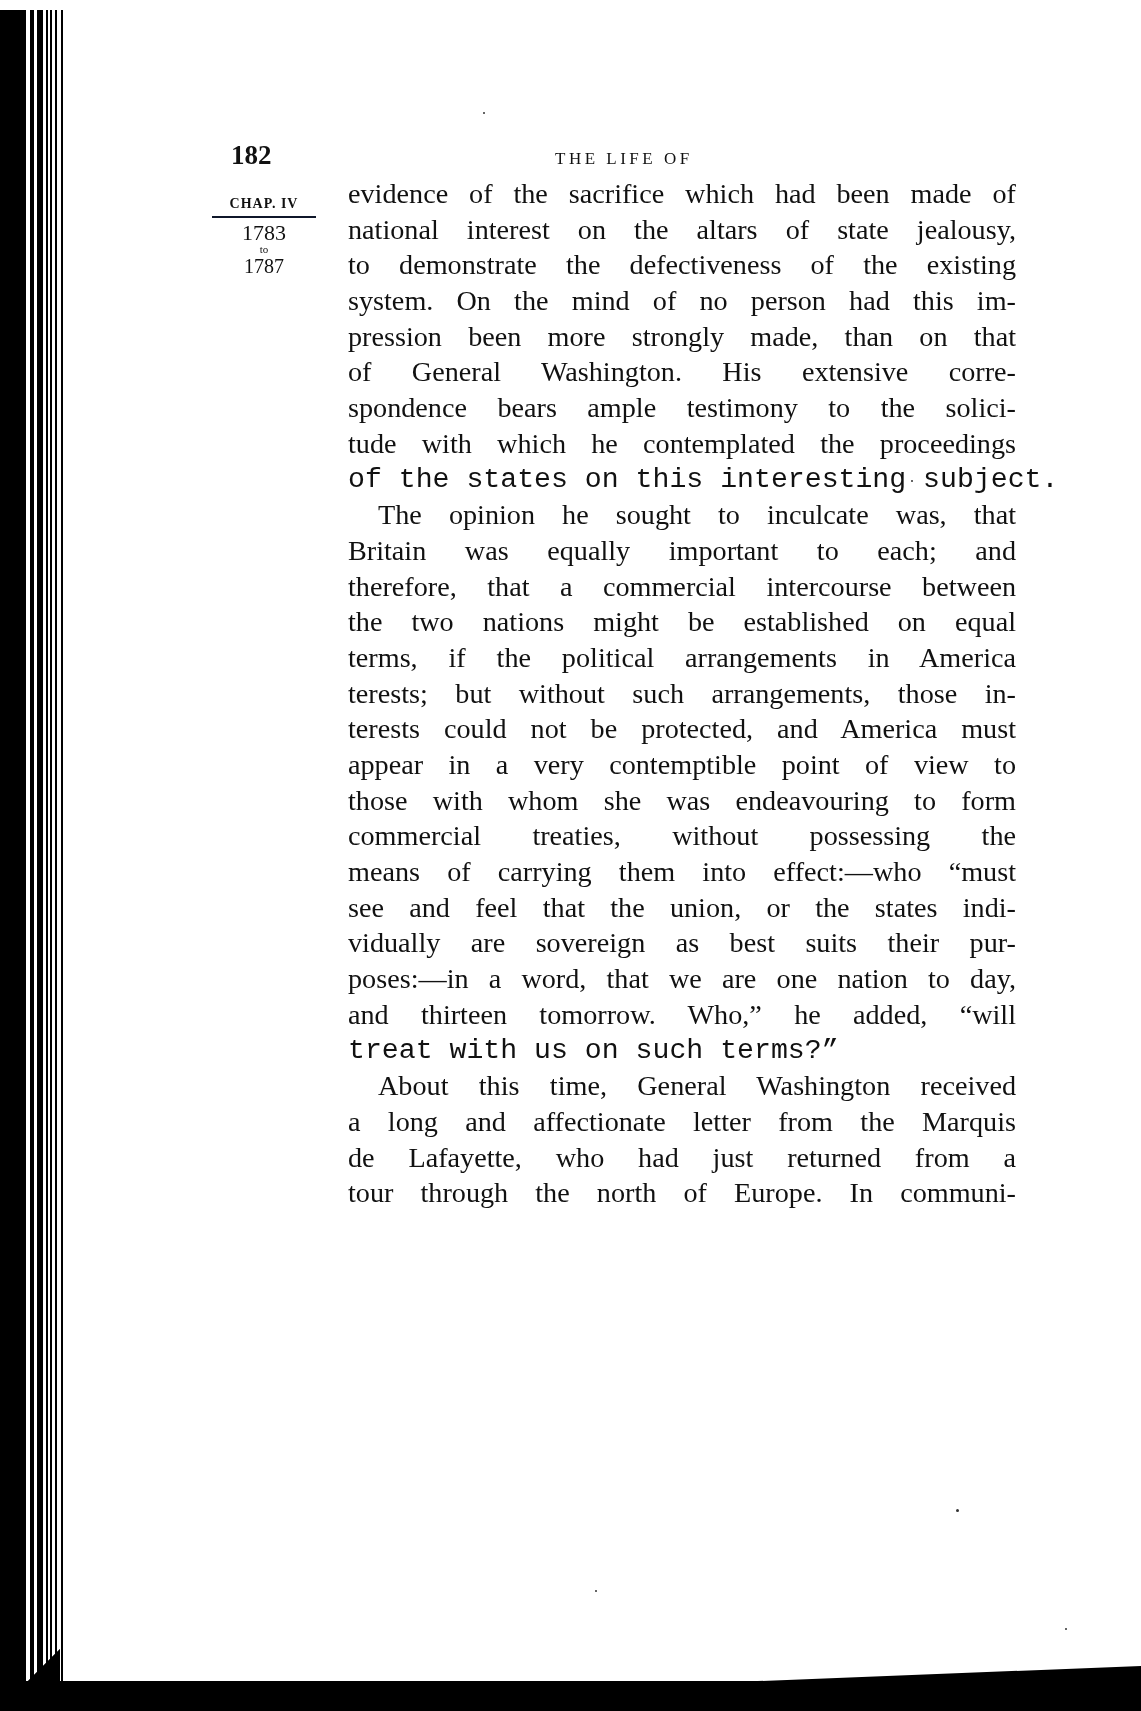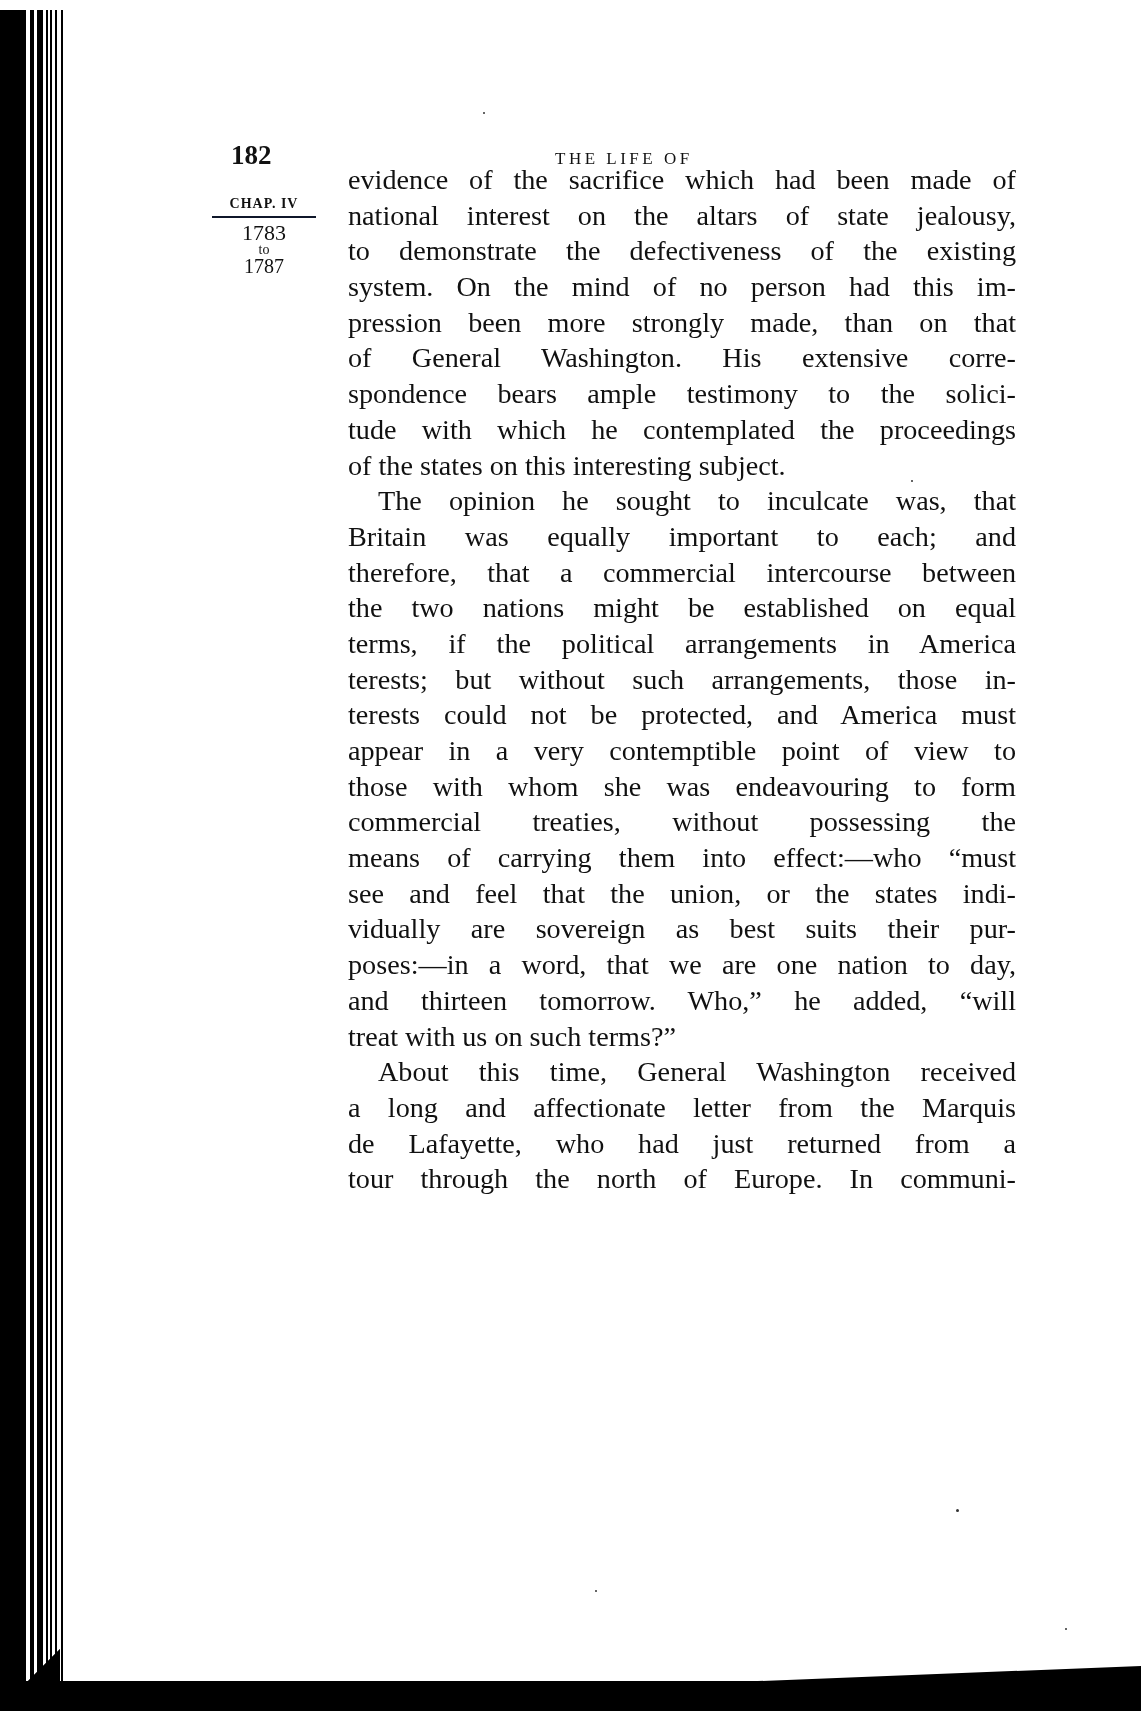--- a/index.html
+++ b/index.html
@@ -94,46 +94,47 @@
       letter-spacing: 1px;
       padding-bottom: 4px;
       border-bottom: 2px solid #0f172a;
     }
     .margin-note .year {
       font-size: 22px;
       line-height: 22px;
       margin-top: 4px;
     }
     .margin-note .to {
-      font-size: 14px;
+      font-size: 11px;
       line-height: 11px;
     }
     .margin-note .year2 {
       font-size: 20px;
       line-height: 22px;
     }
 
     .body-text {
       position: absolute;
-      top: 162px;
+      top: 176px;
       left: 348px;
       width: 668px;
       font-size: 28.2px;
       line-height: 35.7px;
       text-align: justify;
     }
     .body-text .line {
       display: block;
       white-space: nowrap;
       text-align: justify;
       text-align-last: justify;
       height: 35.7px;
     }
     .body-text .line.last {
       text-align-last: left;
+      font-family: Liberation Mono, monospace;
     }
     .body-text .line.indent {
       padding-left: 30px;
     }
     .specks {
       position: absolute;
       width: 3px;
       height: 3px;
       background: #333;
       border-radius: 50%;

